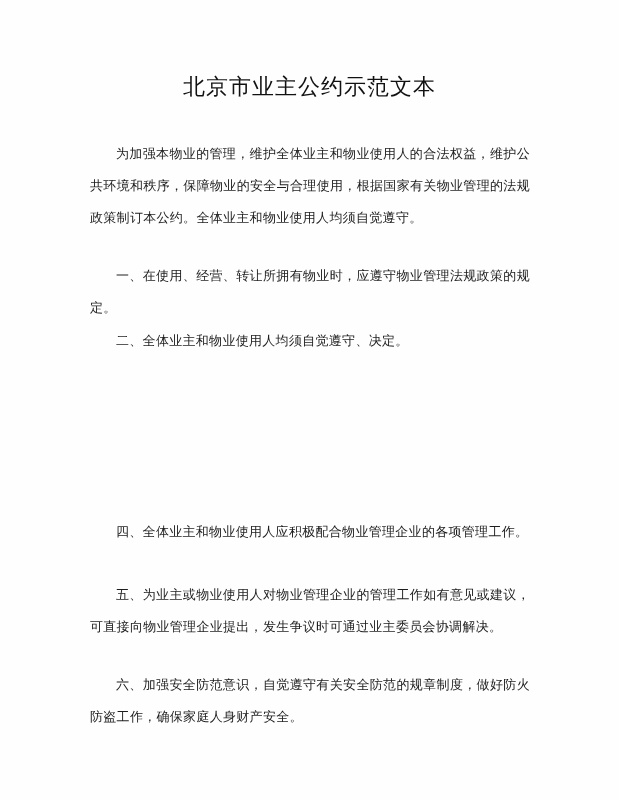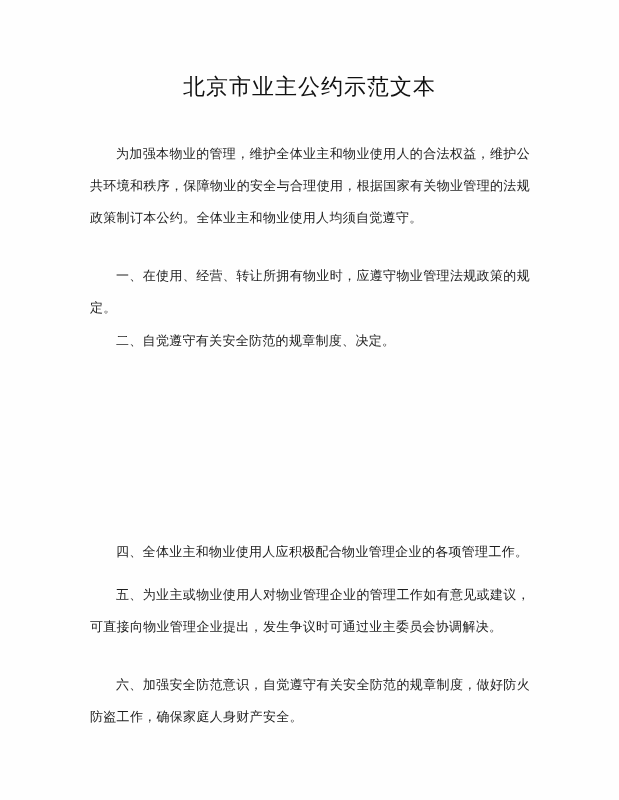--- a/index.html
+++ b/index.html
@@ -41,29 +41,29 @@
       line-height: 32px;
       letter-spacing: 0.3px;
       text-indent: 26px;
       color: #1d1d1d;
       text-align: justify;
     }
     #p0 { top: 125px; }
     #p1 { top: 247px; }
     #p2 { top: 312px; }
     #p3 { top: 376px; }
-    #p4 { top: 523px; }
+    #p4 { top: 503px; }
     #p5 { top: 566px; }
     #p6 { top: 656px; }
   </style>
 </head>
 <body>
 
 <div class="page">
   <div class="title">北京市业主公约示范文本</div>
 
   <p class="para" id="p1">一、在使用、经营、转让所拥有物业时，应遵守物业管理法规政策的规定。</p>
   <p class="para" id="p0">为加强本物业的管理，维护全体业主和物业使用人的合法权益，维护公共环境和秩序，保障物业的安全与合理使用，根据国家有关物业管理的法规政策制订本公约。全体业主和物业使用人均须自觉遵守。</p>
-  <p class="para" id="p2">二、自觉遵守有关安全防范的规章制度、决定。</p>
+  <p class="para" id="p2">二、全体业主和物业使用人均须自觉遵守、决定。</p>
   <p class="para" id="p4">四、全体业主和物业使用人应积极配合物业管理企业的各项管理工作。</p>
   <p class="para" id="p6">六、加强安全防范意识，自觉遵守有关安全防范的规章制度，做好防火防盗工作，确保家庭人身财产安全。</p>
   <p class="para" id="p5">五、为业主或物业使用人对物业管理企业的管理工作如有意见或建议，可直接向物业管理企业提出，发生争议时可通过业主委员会协调解决。</p>
 </div>
 
 </body></html>

